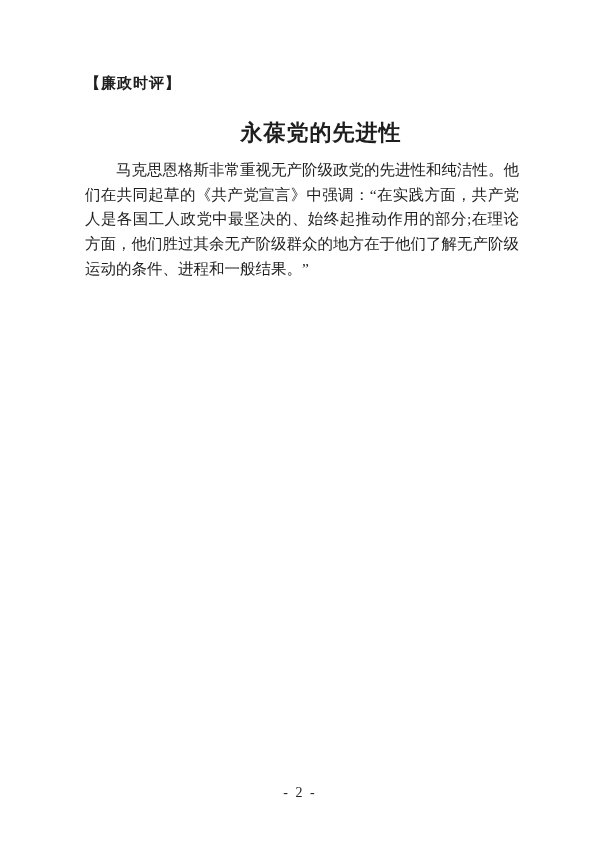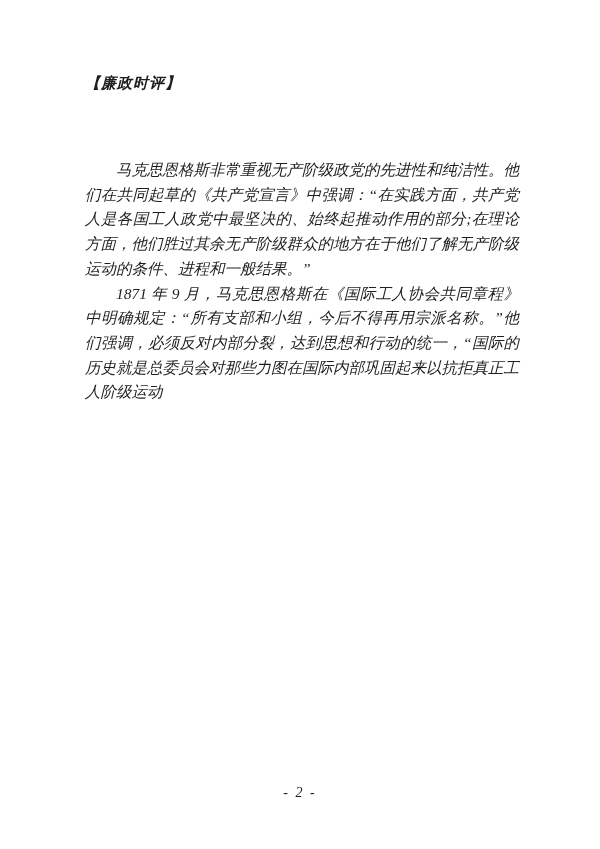--- a/index.html
+++ b/index.html
@@ -1,15 +1,15 @@
 <!DOCTYPE html>
 <html><head>
 <meta charset="utf-8">
 <style>
-  * { margin: 0; padding: 0; box-sizing: border-box; font-style: italic; }
+  * { margin: 0; padding: 0; box-sizing: border-box; }
   html, body {
     width: 600px;
     background: #ffffff;
   }
   body {
     font-family: "Liberation Serif", "DejaVu Serif", serif;
     color: #1e1e1e;
   }
   .page {
     position: relative;
@@ -61,21 +61,21 @@
     letter-spacing: 2px;
   }
 </style>
 </head>
 <body>
 
 <div class="page">
 
   <div class="section-tag">【廉政时评】</div>
 
+  <div class="doc-title">永葆党的先进性</div>
 
   <div class="doc-body">
     <p>马克思恩格斯非常重视无产阶级政党的先进性和纯洁性。他们在共同起草的《共产党宣言》中强调：“在实践方面，共产党人是各国工人政党中最坚决的、始终起推动作用的部分;在理论方面，他们胜过其余无产阶级群众的地方在于他们了解无产阶级运动的条件、进程和一般结果。”</p>
-    <p>1871 年 9 月，马克思恩格斯在《国际工人协会共同章程》中明确规定：“所有支部和小组，今后不得再用宗派名称。”他们强调，必须反对内部分裂，达到思想和行动的统一，“国际的历史就是总委员会对那些力图在国际内部巩固起来以抗拒真正工人阶级运动</p>
   </div>
 
   <div class="page-number">- 2 -</div>
 
 </div>
 
 </body></html>

